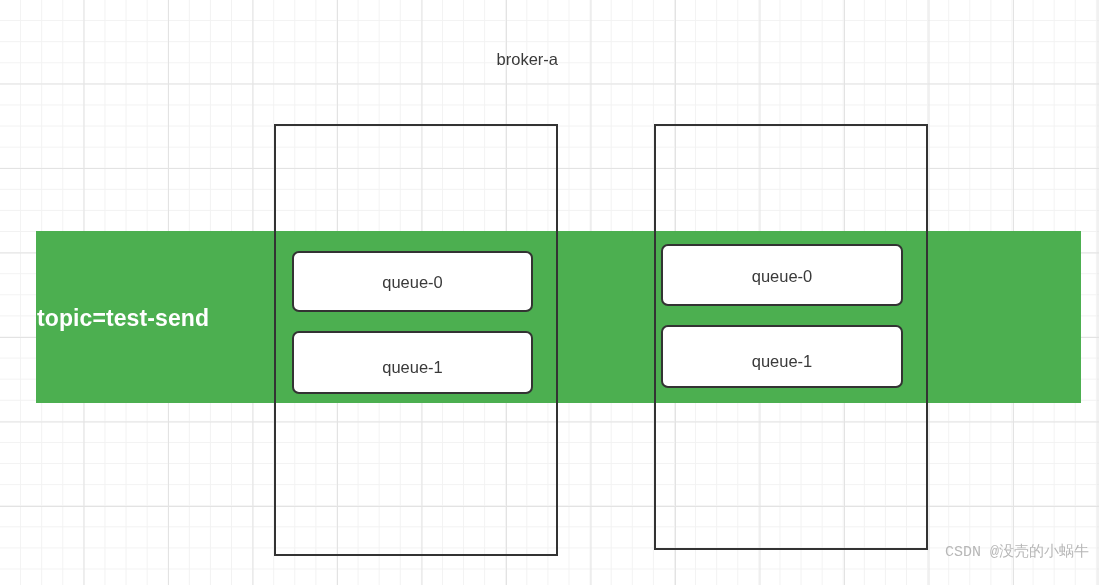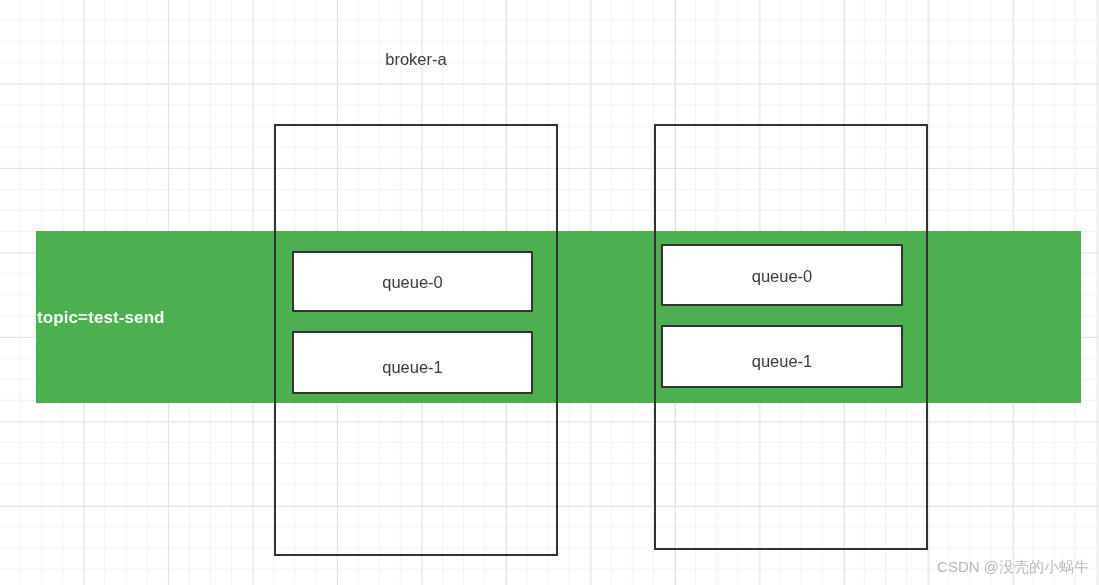--- a/index.html
+++ b/index.html
@@ -37,21 +37,21 @@
     top: 231px;
     width: 1045px;
     height: 172px;
     background: #4caf50;
   }
   .topic-label {
     position: absolute;
     left: 37px;
     top: 307px;
     color: #ffffff;
-    font-size: 17px;
+    font-size: 23px;
     font-weight: bold;
     letter-spacing: 0.1px;
     white-space: nowrap;
     line-height: 22px;
   }
 
   
   .broker-box {
     position: absolute;
     border: 2.6px solid #333333;
@@ -66,21 +66,21 @@
   }
   #broker-b-box {
     left: 654px;
     top: 124px;
     width: 274px;
     height: 426px;
   }
 
   .broker-title {
     position: absolute;
-    text-align: center;
+    text-align: right;
     color: #3a3a3a;
     font-size: 16.5px;
     font-weight: normal;
     white-space: nowrap;
   }
   #broker-a-title {
     left: 274px;
     top: 50px;
     width: 284px;
   }
@@ -88,21 +88,21 @@
     left: 654px;
     top: 50px;
     width: 274px;
   }
 
   
   .queue-box {
     position: absolute;
     background: #ffffff;
     border: 2.6px solid #333333;
-    border-radius: 1px;
+    border-radius: 7px;
     box-sizing: border-box;
     display: flex;
     align-items: center;
     justify-content: center;
   }
   .queue-label {
     font-size: 16.5px;
     color: #3a3a3a;
     white-space: nowrap;
   }
@@ -114,25 +114,25 @@
 
   #queue-b-0 { left: 661px; top: 244px; width: 242px; height: 62px; }
   #queue-b-0 .queue-label { position: relative; top: 1px; }
   #queue-b-1 { left: 661px; top: 325px; width: 242px; height: 63px; }
   #queue-b-1 .queue-label { position: relative; top: 5px; }
 
   
   .watermark {
     position: absolute;
     right: 10px;
-    bottom: 8px;
+    bottom: 24px;
     color: #b7b7b7;
     font-size: 15px;
     white-space: nowrap;
-    font-family: Liberation Sans, sans-serif;
+    font-family: Liberation Mono, monospace;
   }
 </style>
 </head>
 <body>
 
 <div id="canvas">
 
   <div class="topic-band"></div>
 
   <div class="topic-label">topic=test-send</div>

